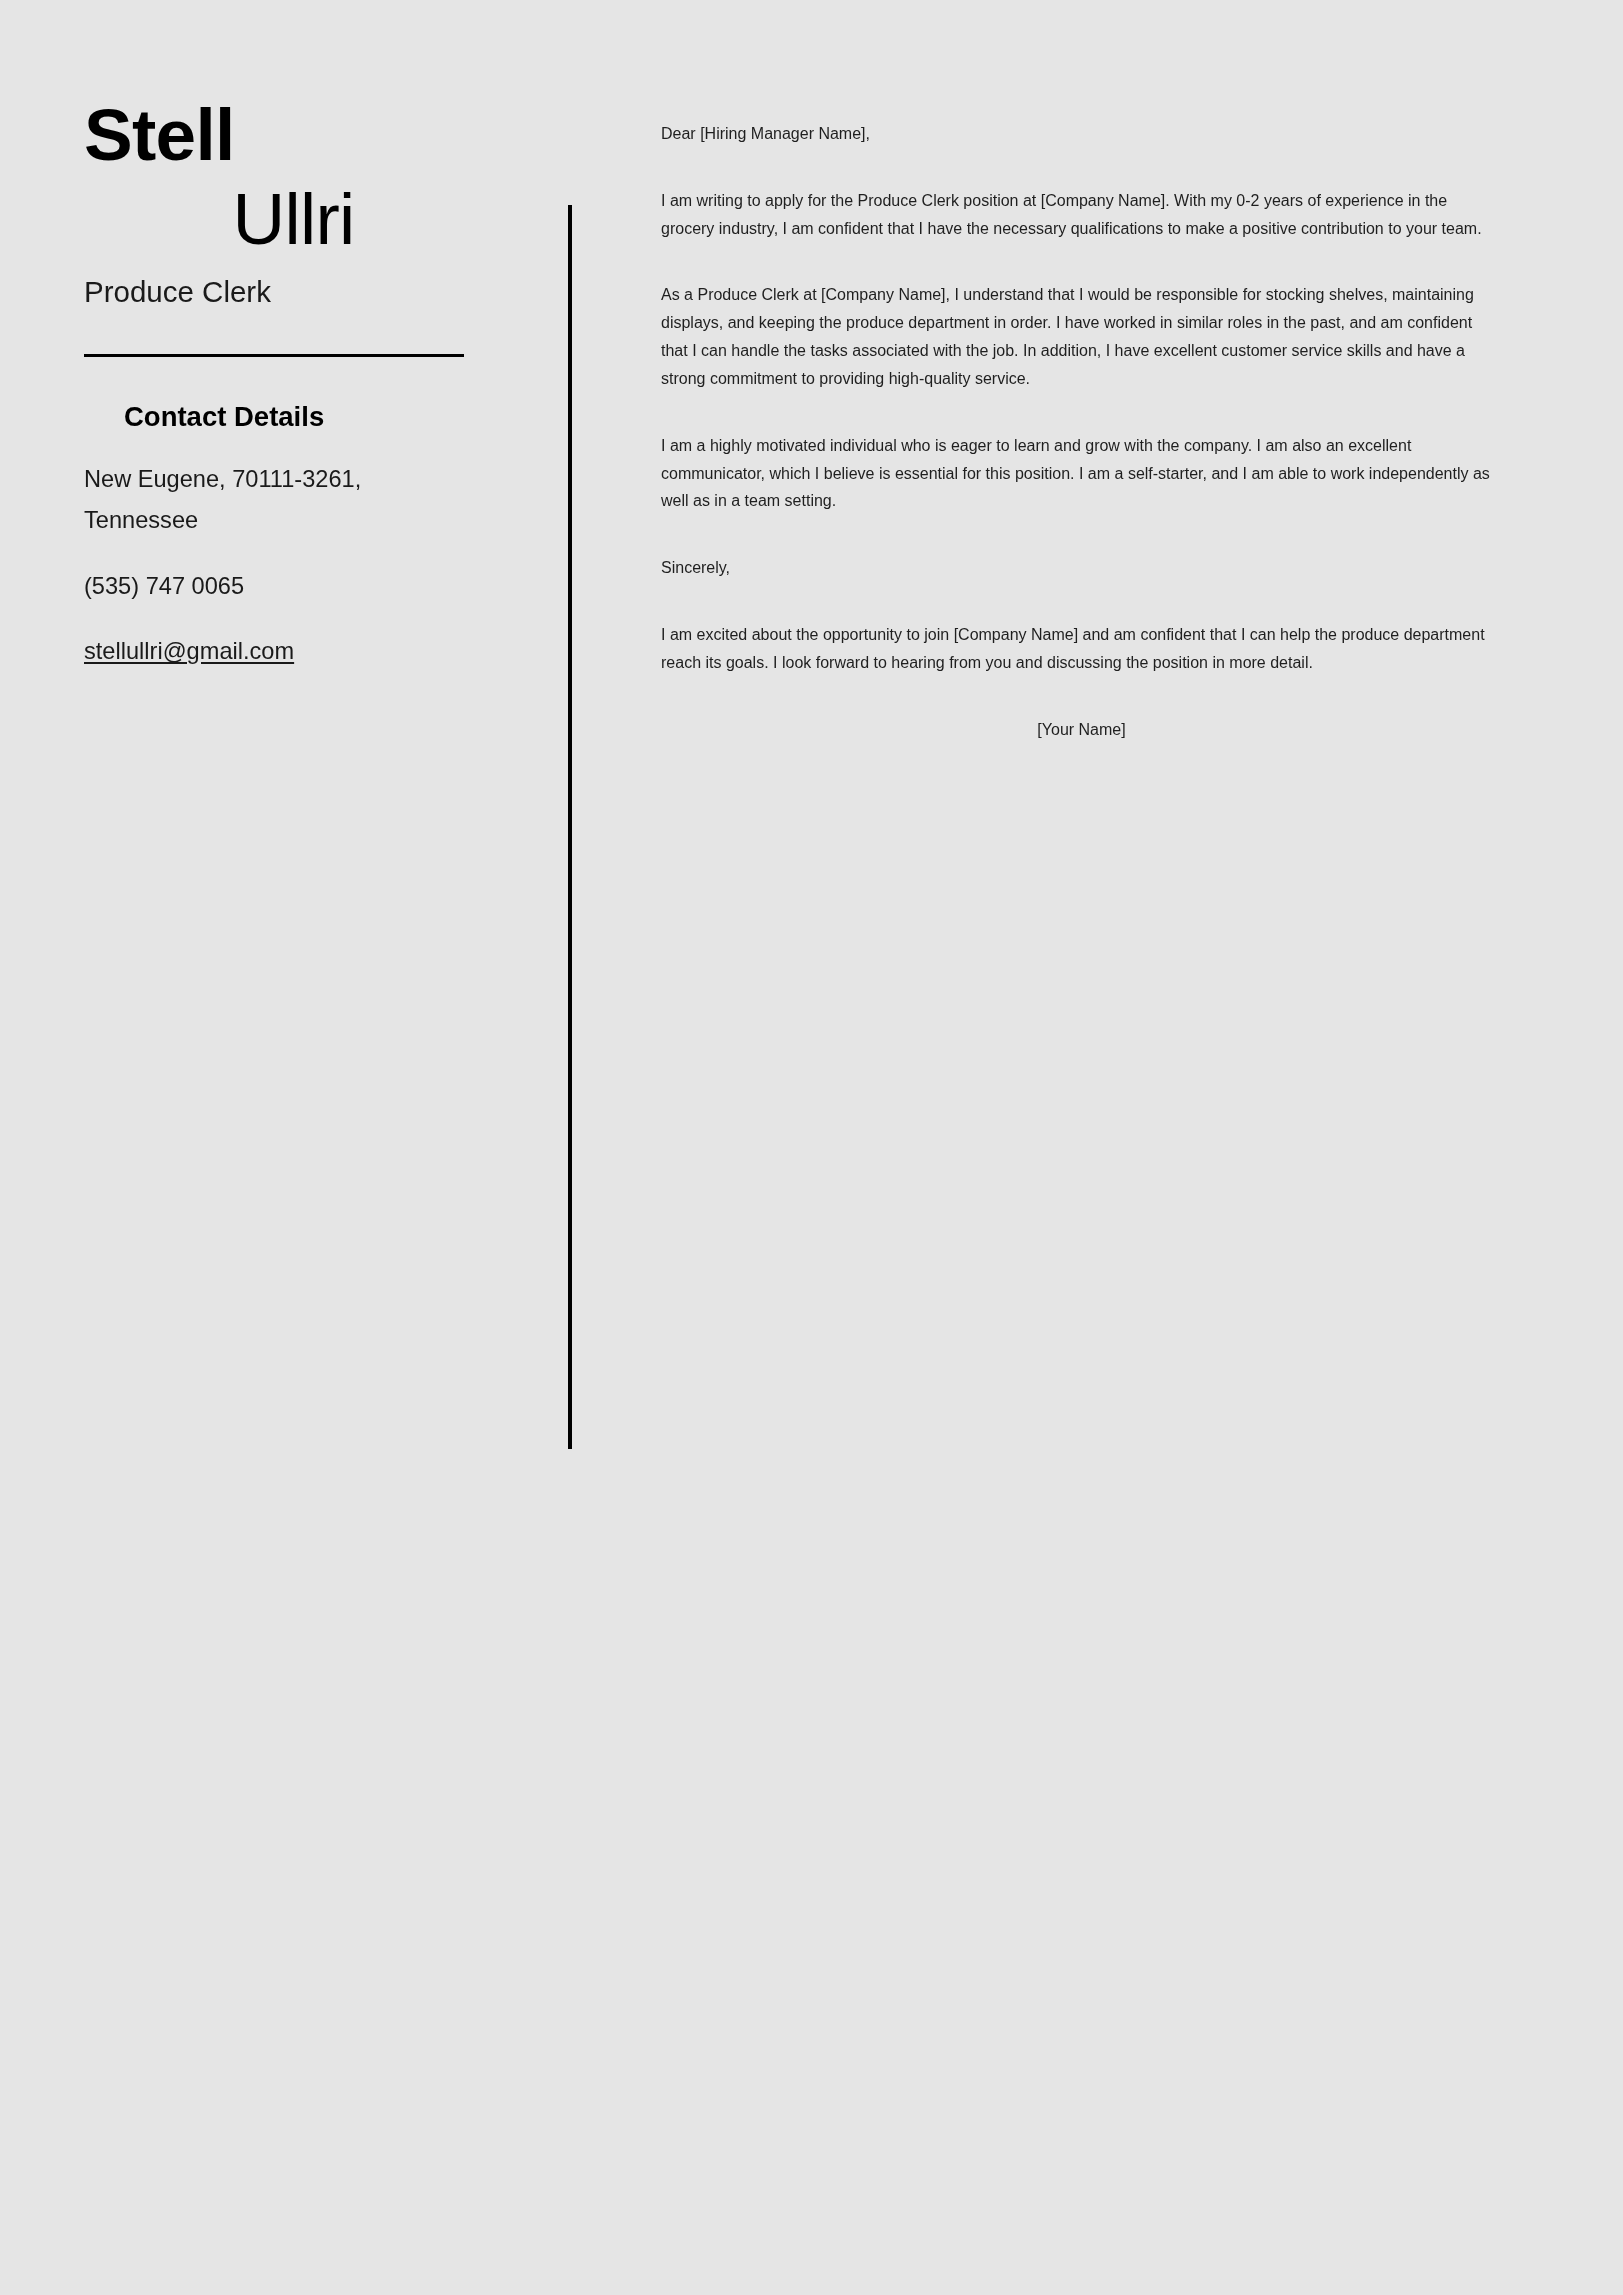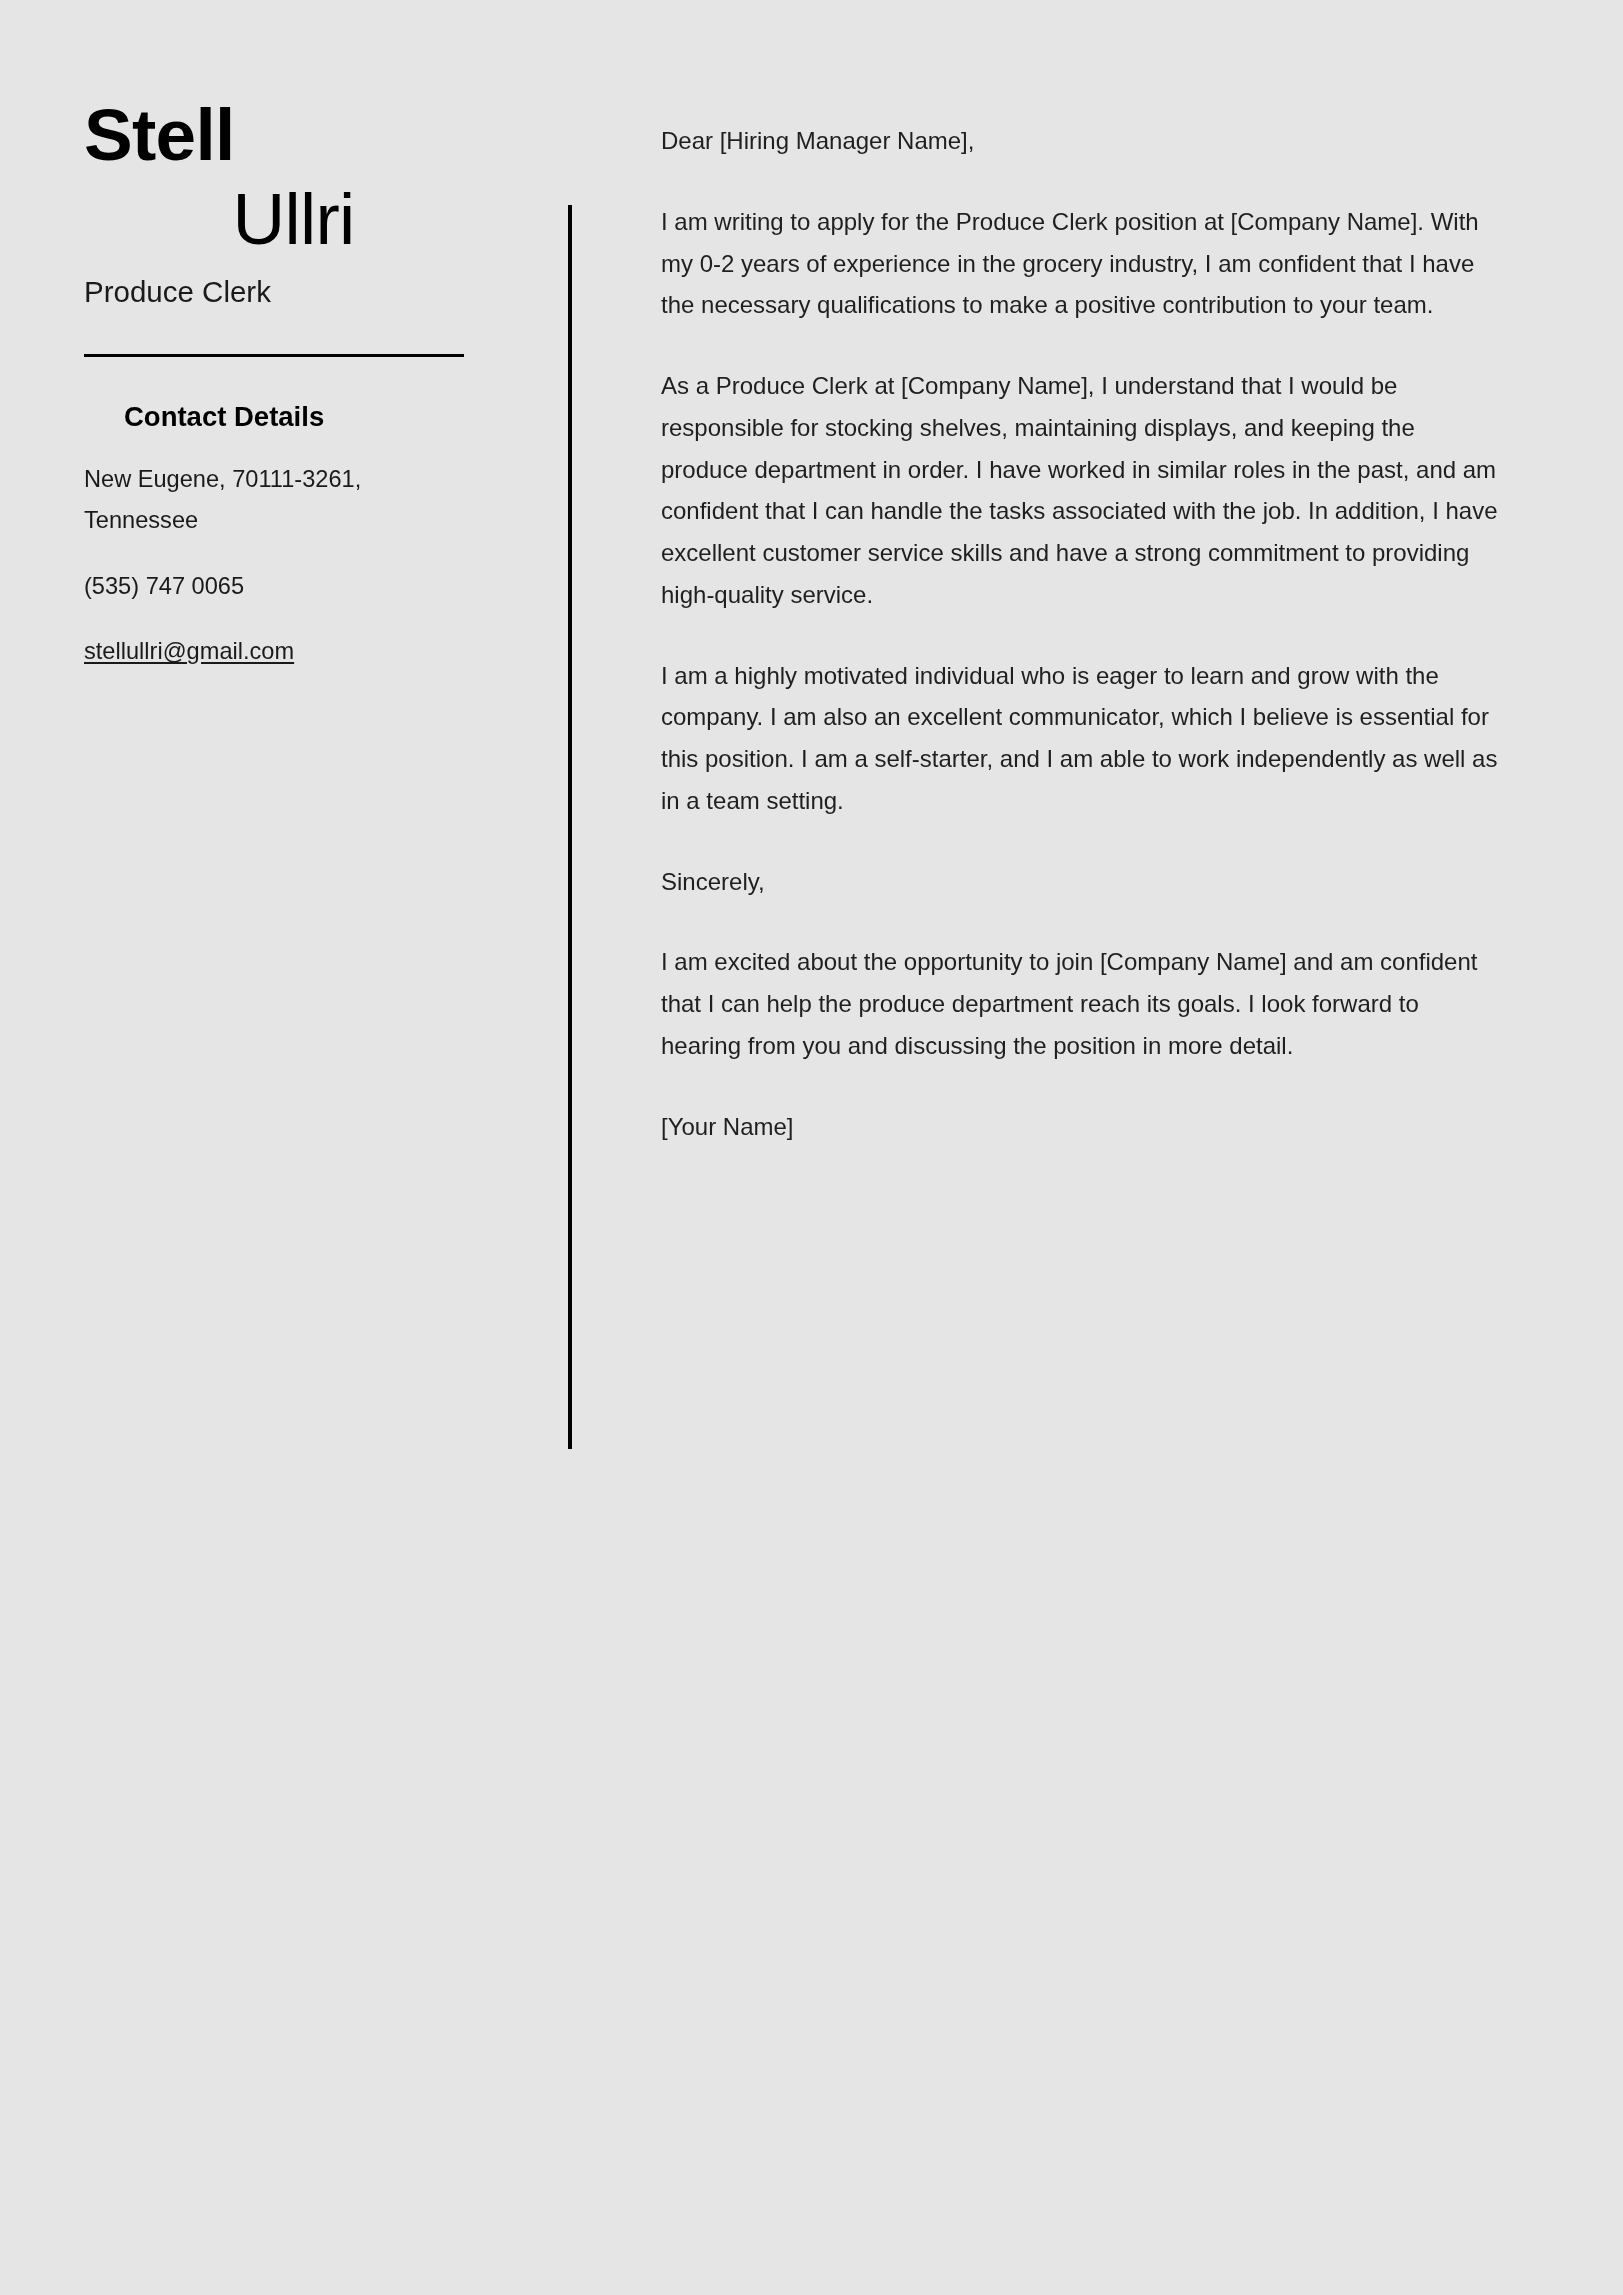--- a/index.html
+++ b/index.html
@@ -121,29 +121,30 @@
 
   
   .letter-body {
     position: absolute;
     left: 661px;
     top: 120px;
     width: 841px;
   }
 
   .letter-para {
-    font-size: 24px;
+    font-size: 16px;
     font-weight: 400;
     color: #1f1f1f;
     line-height: 1.74;
     margin: 0 0 39px 0;
   }
 
   .letter-para:last-child {
     margin-bottom: 0;
+    text-align: center;
   }
 </style>
 </head>
 <body>
 
 <div class="page">
 
   <div class="sidebar">
 
     <div class="name-block">

